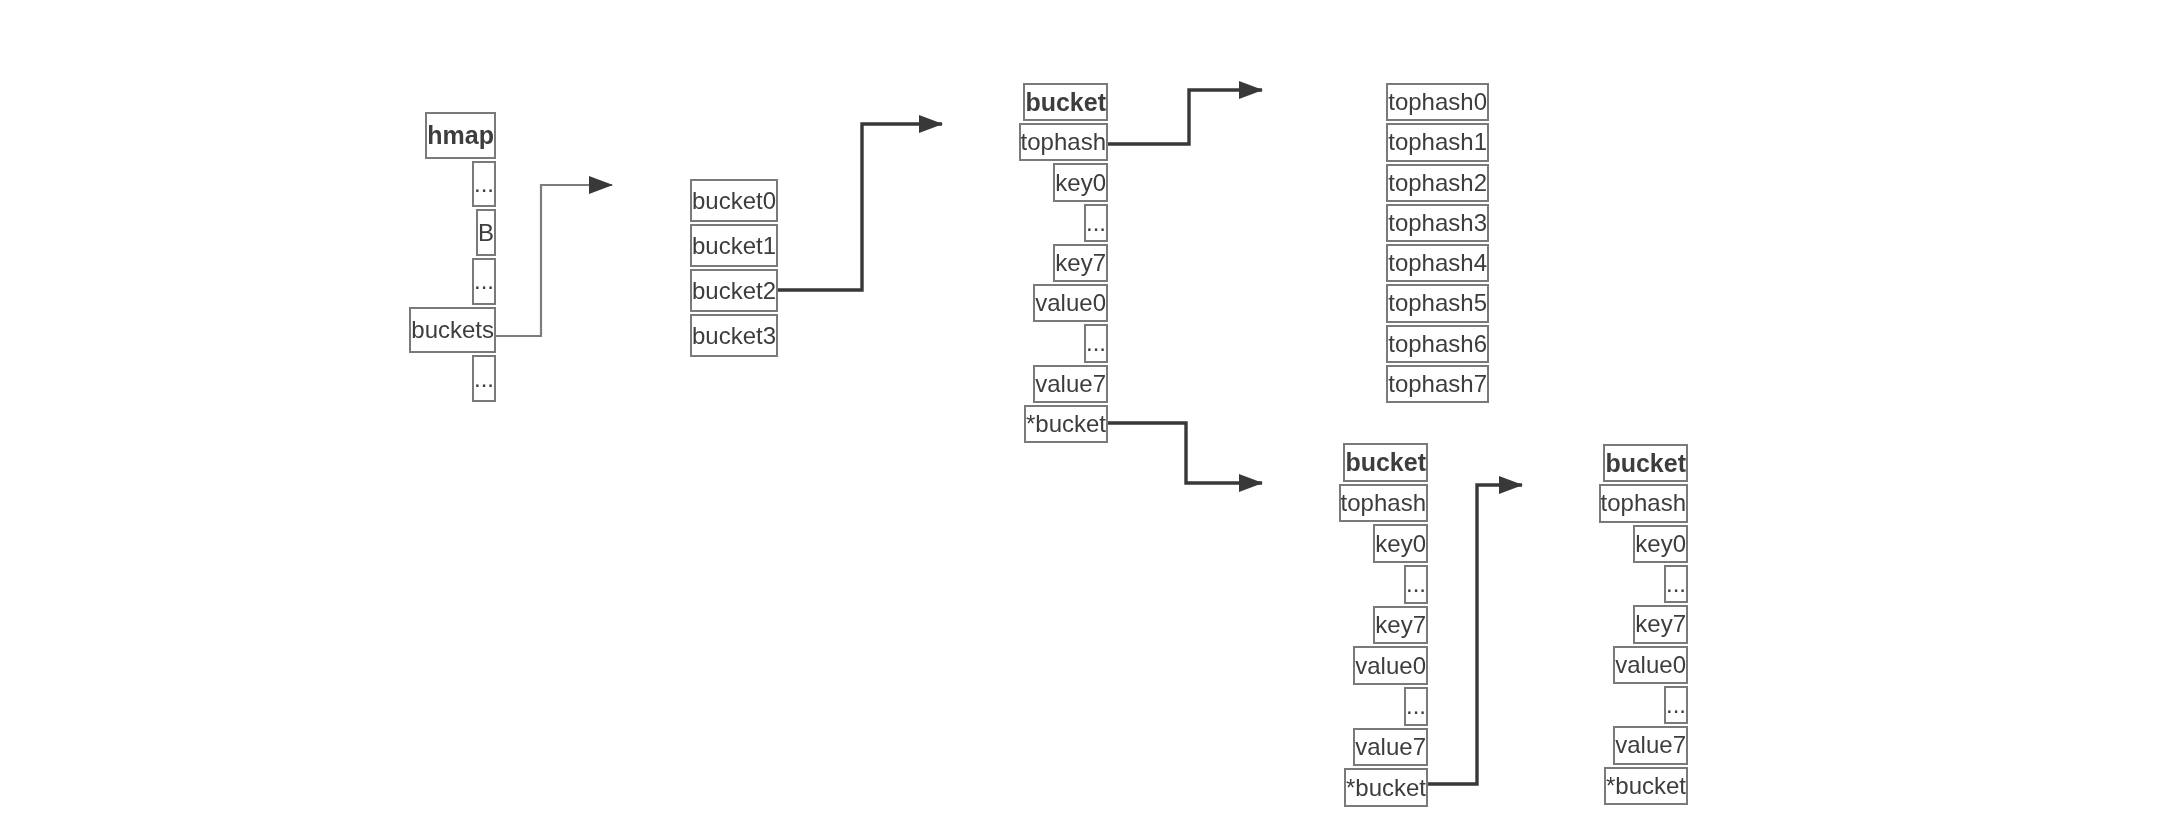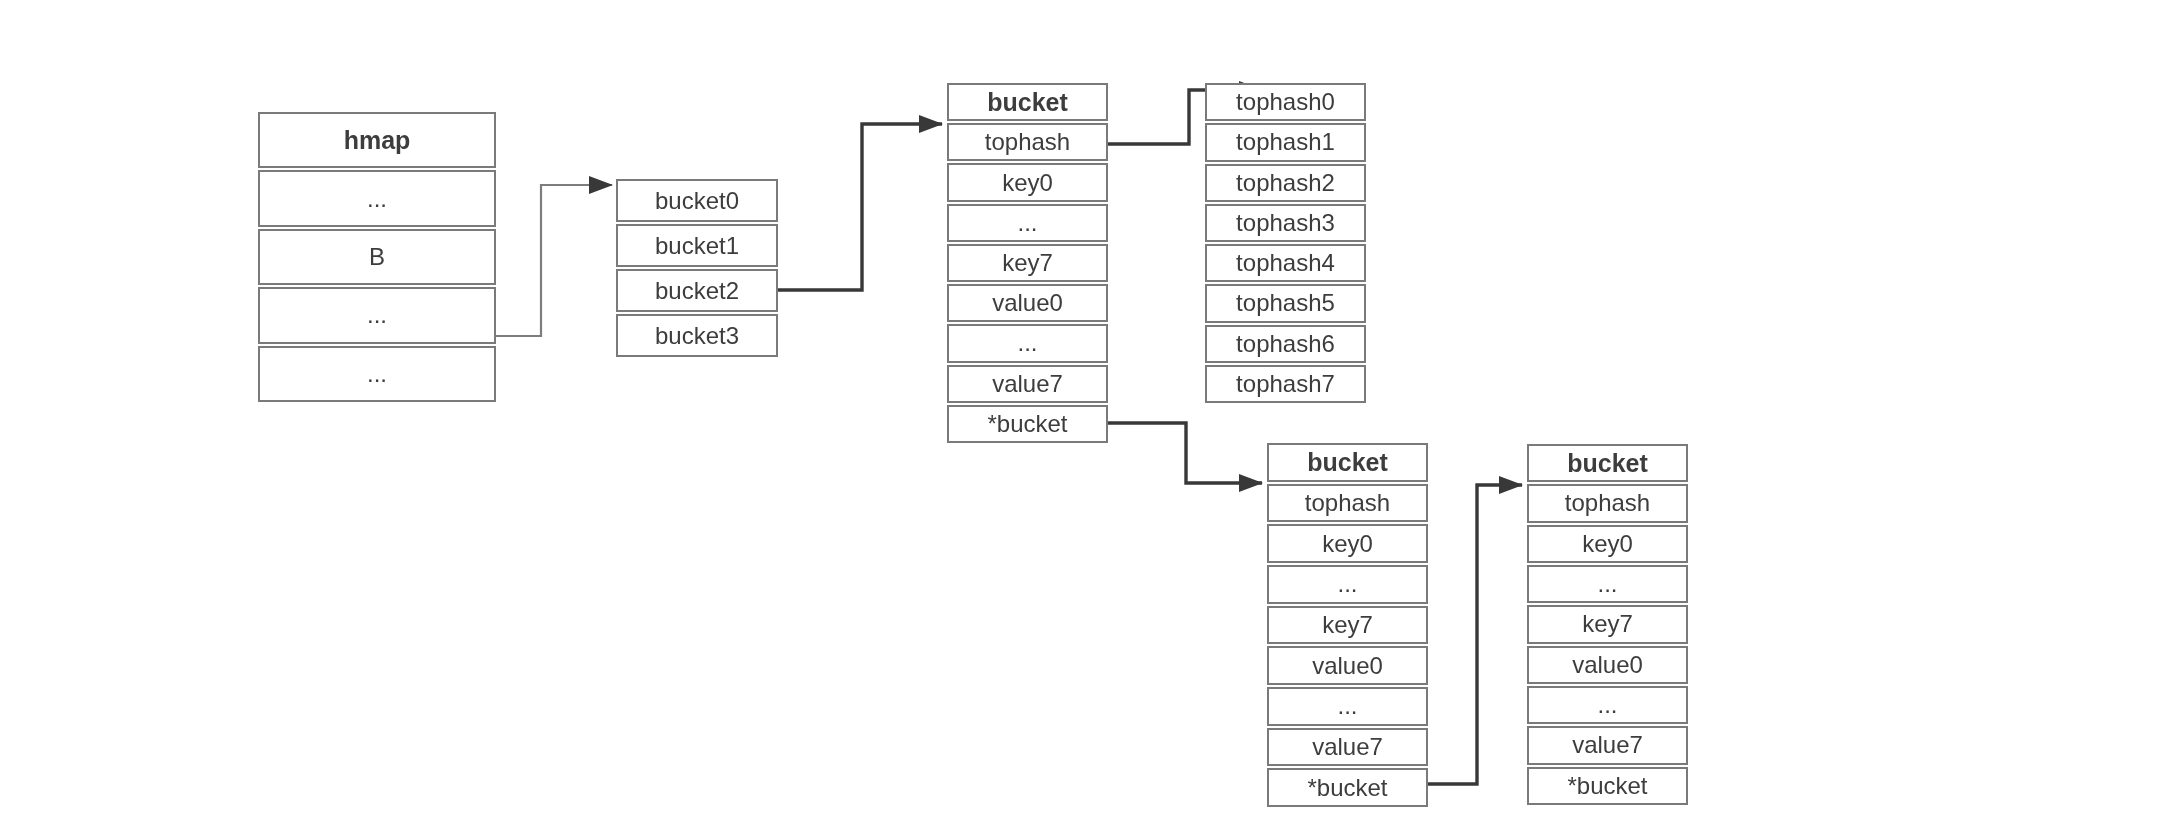--- a/index.html
+++ b/index.html
@@ -18,20 +18,21 @@
     height: 834px;
     background: var(--bg);
     font-family: "Liberation Sans", "DejaVu Sans", sans-serif;
     overflow: hidden;
   }
   .membox {
     position: absolute;
     display: flex;
     flex-direction: column;
     gap: 2px;
+    align-items: flex-end;
   }
   .cell {
     flex: 1;
     border: 2px solid var(--border-color);
     background: var(--box-fill);
     color: var(--text-color);
     display: flex;
     align-items: center;
     justify-content: center;
     font-size: 24px;
@@ -76,20 +77,21 @@
     <polyline class="edge" points="1108,144 1189,144 1189,90 1262,90" marker-end="url(#ah)"></polyline>
     <polyline class="edge" points="1108,423 1186,423 1186,483 1262,483" marker-end="url(#ah)"></polyline>
     <polyline class="edge" points="1428,784 1477,784 1477,485 1522,485" marker-end="url(#ah)"></polyline>
   </svg>
 
   <div class="membox" style="left:258px; top:112px; width:238px; height:290px;">
     <div class="cell hdr">hmap</div>
     <div class="cell">...</div>
     <div class="cell">B</div>
     <div class="cell">...</div>
+    <div class="cell">buckets</div>
     <div class="cell">...</div>
   </div>
 
   <div class="membox" style="left:616px; top:179px; width:162px; height:178px;border-radius:23px;">
     <div class="cell">bucket0</div>
     <div class="cell">bucket1</div>
     <div class="cell">bucket2</div>
     <div class="cell">bucket3</div>
   </div>
 
@@ -98,21 +100,21 @@
     <div class="cell">tophash</div>
     <div class="cell">key0</div>
     <div class="cell">...</div>
     <div class="cell">key7</div>
     <div class="cell">value0</div>
     <div class="cell">...</div>
     <div class="cell">value7</div>
     <div class="cell">*bucket</div>
   </div>
 
-  <div class="membox" style="left:1205px; top:83px; width:161px; height:320px;">
+  <div class="membox" style="left:1328px; top:83px; width:161px; height:320px;">
     <div class="cell">tophash0</div>
     <div class="cell">tophash1</div>
     <div class="cell">tophash2</div>
     <div class="cell">tophash3</div>
     <div class="cell">tophash4</div>
     <div class="cell">tophash5</div>
     <div class="cell">tophash6</div>
     <div class="cell">tophash7</div>
   </div>
 

